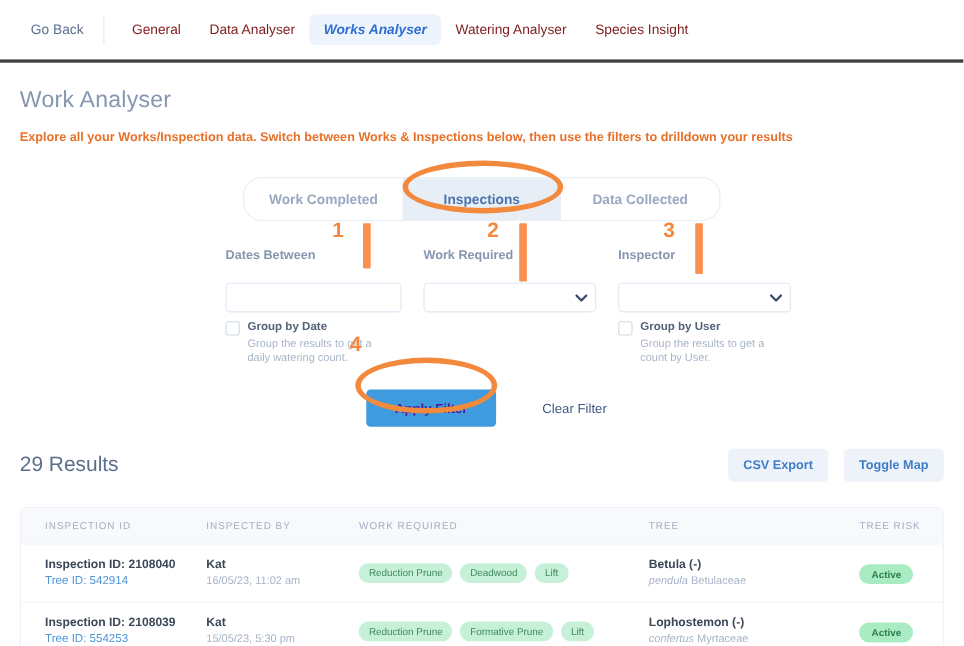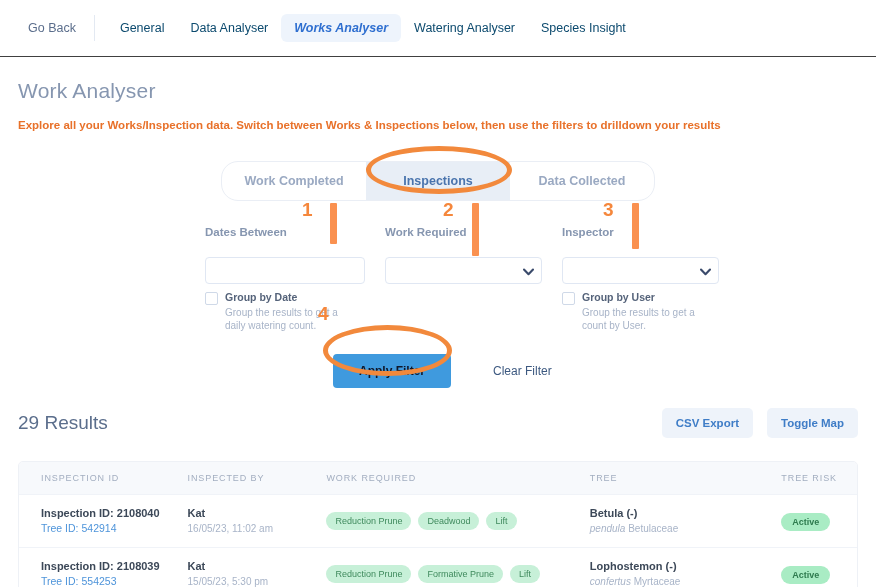--- a/index.html
+++ b/index.html
@@ -16,38 +16,38 @@
     position: relative;
   }
 
   
   .topnav {
     height: 57px;
     display: flex;
     align-items: center;
     padding: 0 18px;
     box-sizing: border-box;
-    border-bottom: 1px solid #404040;
+    border-bottom: 3px solid #404040;
     background: #fff;
   }
   .nav-goback {
     font-size: 12.5px;
     color: #5b6e8c;
     padding: 7px 10px;
     white-space: nowrap;
   }
   .nav-divider {
     width: 1px;
     height: 26px;
     background: #e3e9f2;
     margin: 0 12px 0 8px;
   }
   .nav-item {
     font-size: 12.5px;
-    color: #0c4a6e;
+    color: #7f1d1d;
     padding: 7px 13px;
     border-radius: 6px;
     white-space: nowrap;
   }
   .nav-item.active {
     color: #2f6fd0;
     background: #eef4fc;
     font-weight: bold;
     font-style: italic;
   }
@@ -166,21 +166,21 @@
 
   
   .actions {
     margin-top: 22px;
     display: flex;
     align-items: center;
     padding-left: 333px;
   }
   .btn-apply {
     background: #3f9ade;
-    color: #0f172a;
+    color: #4c1d95;
     font-size: 12px;
     font-weight: bold;
     padding: 10px 26px;
     border-radius: 4px;
     border: none;
   }
   .btn-clear {
     color: #3d5980;
     font-size: 12px;
     font-weight: normal;

